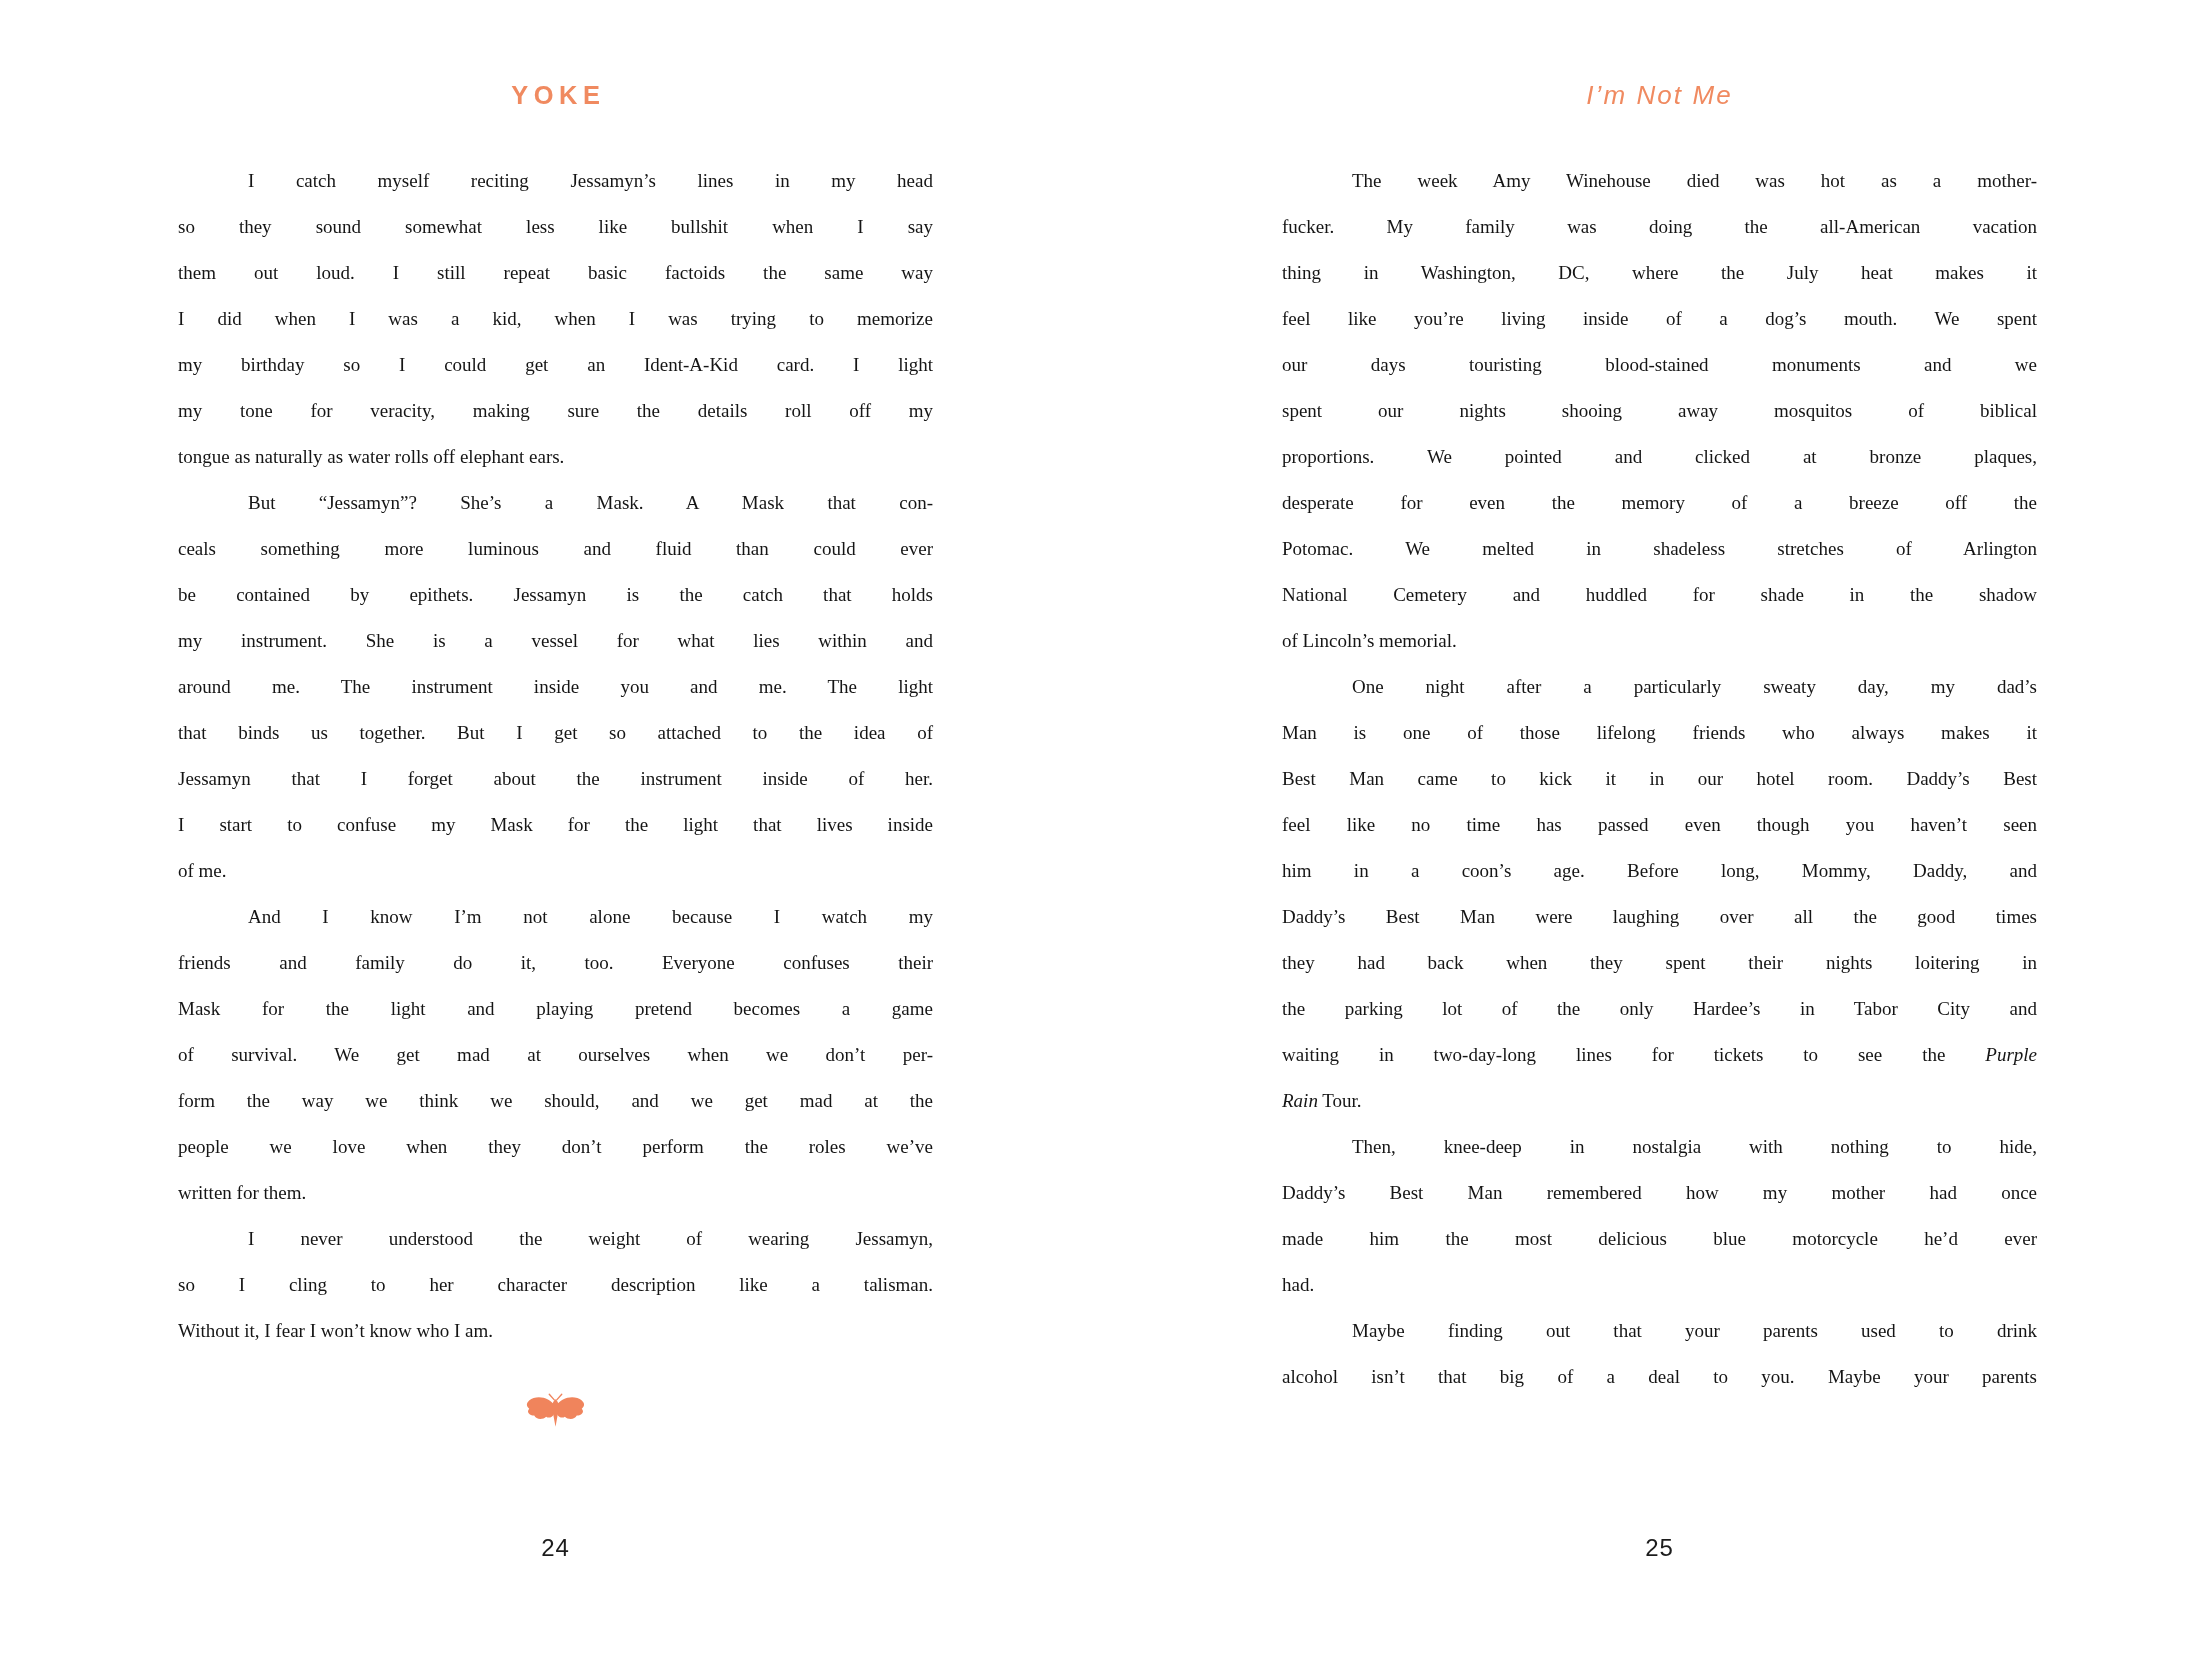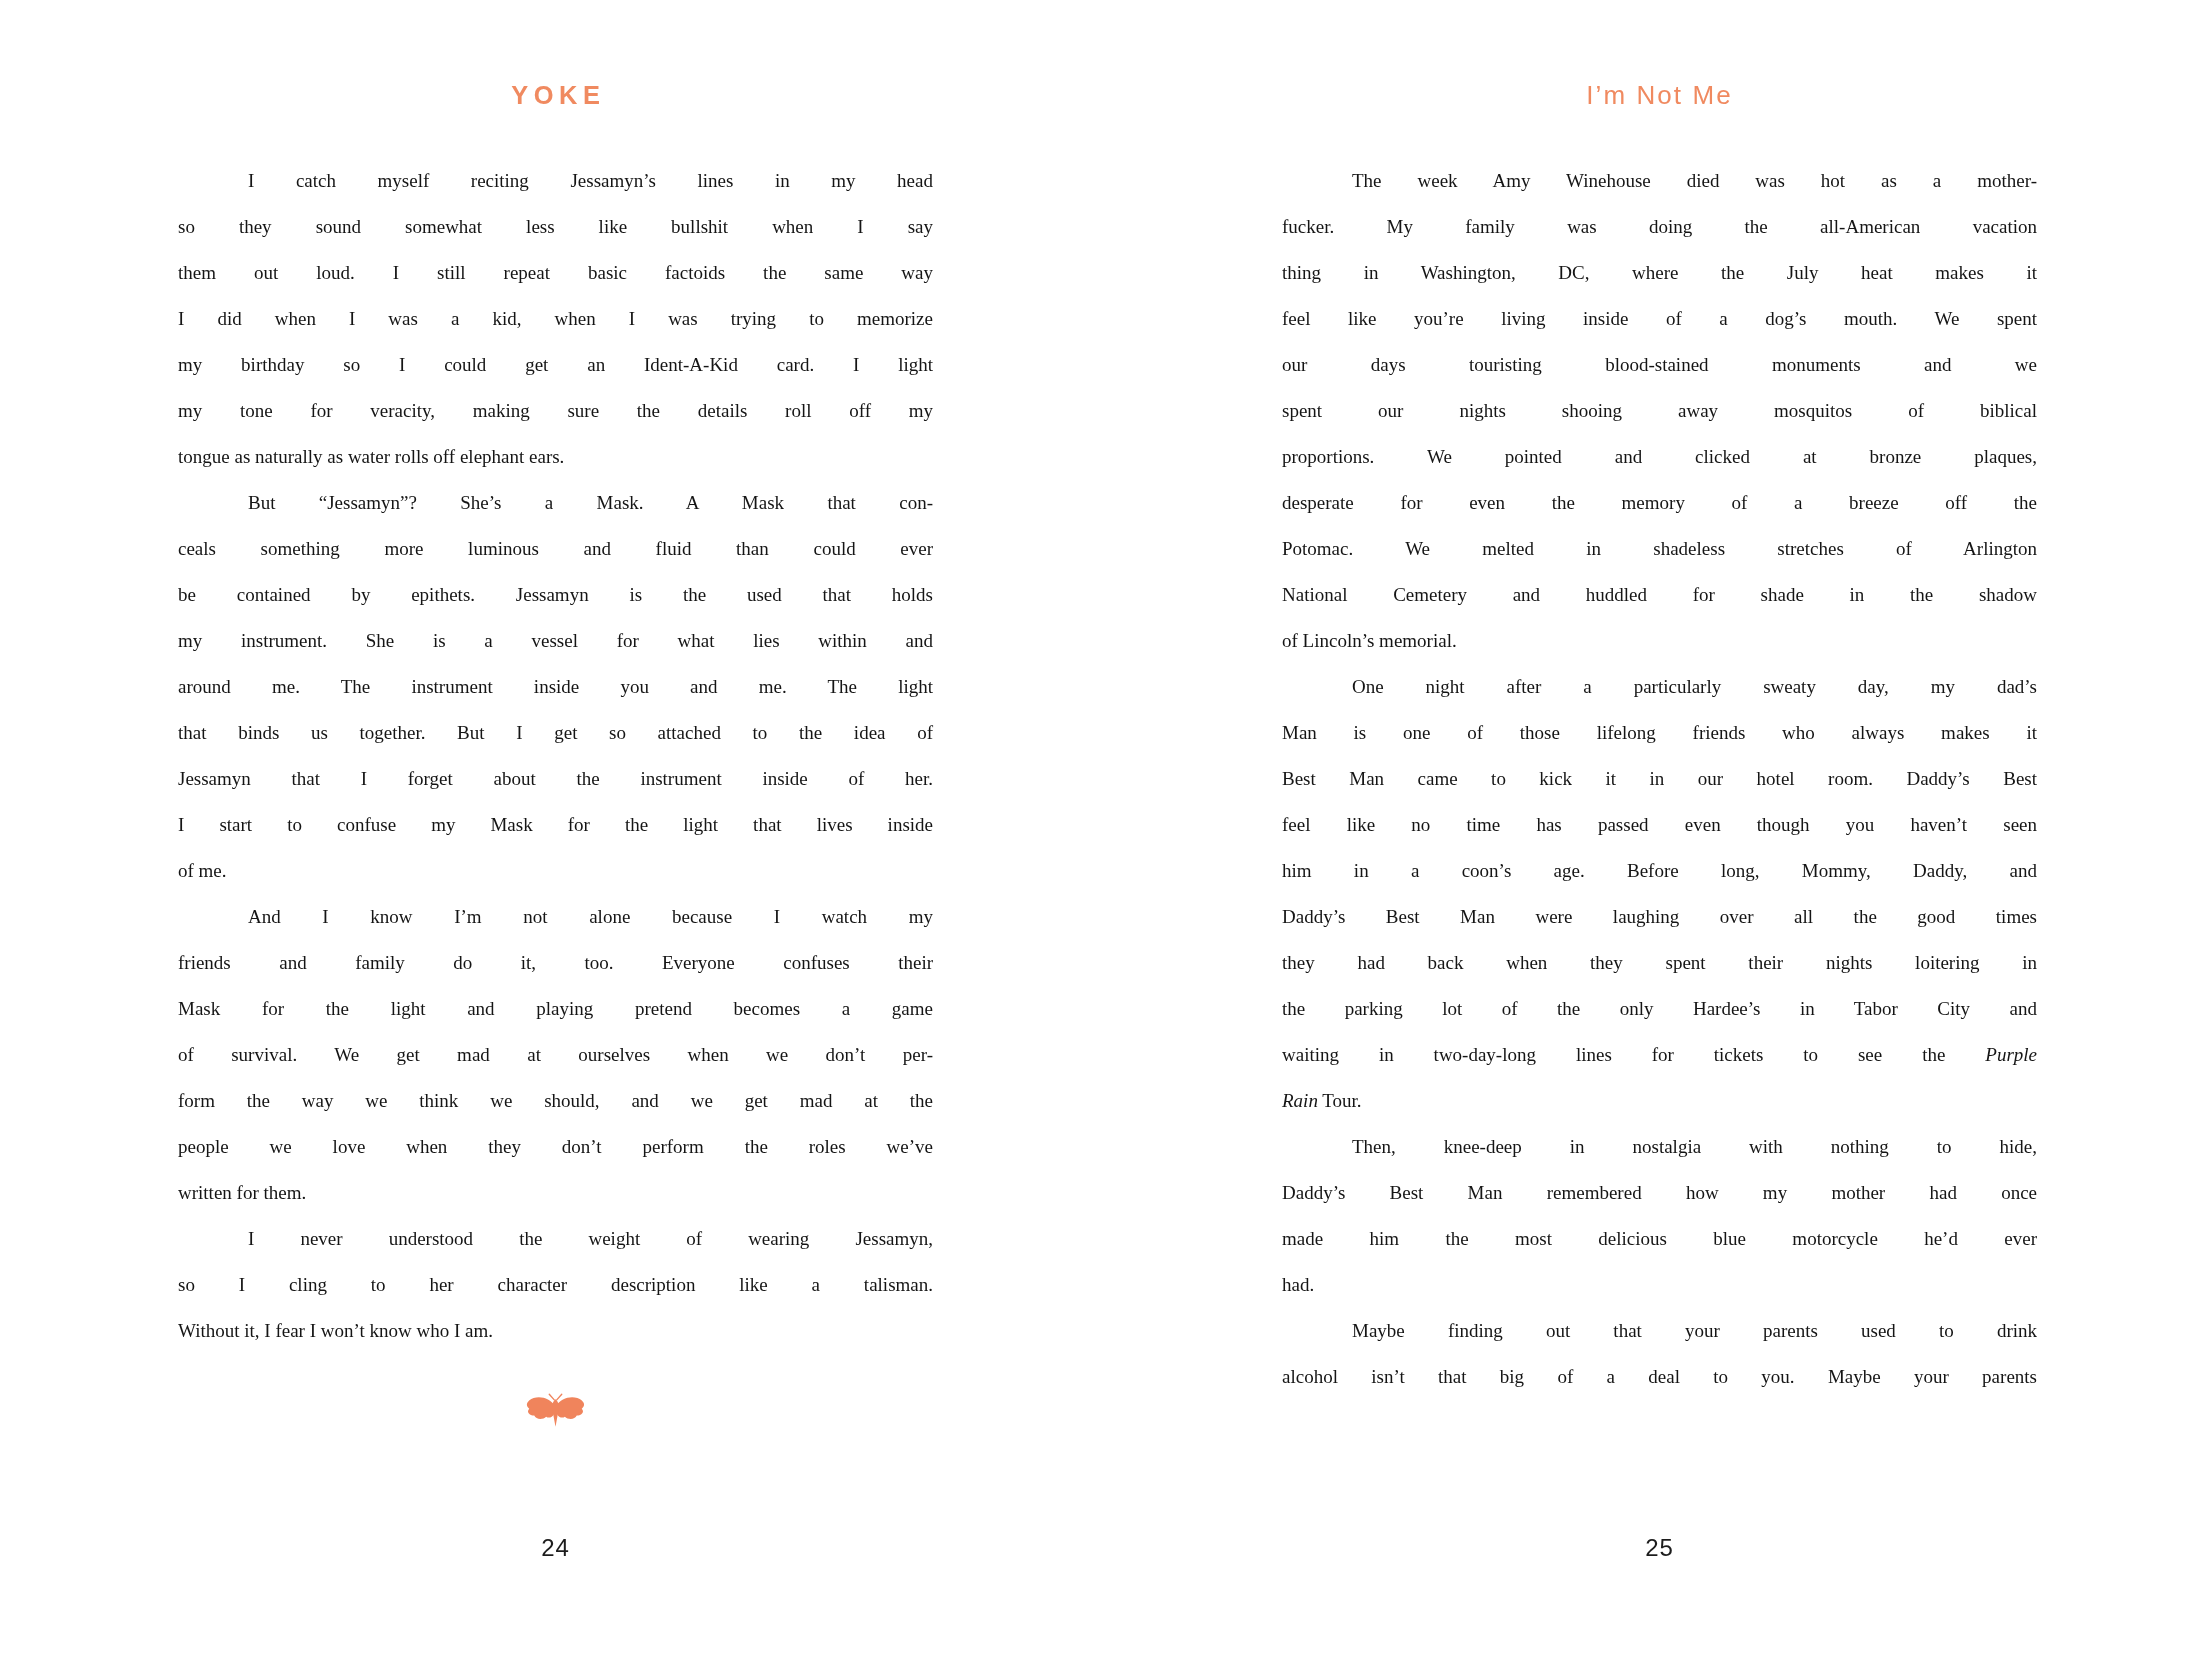--- a/index.html
+++ b/index.html
@@ -31,20 +31,21 @@
     color: #F08A60;
     font-size: 25.4px;
     line-height: 29px;
   }
   .running-head.caps {
     font-weight: 700;
     letter-spacing: 0.22em;
     text-indent: 0.22em; 
   }
   .running-head.italic {
+    font-style: italic;
     font-weight: 400;
     font-size: 26px;
     letter-spacing: 0.08em;
   }
 
   .body-text {
     position: absolute;
     top: 158px;
     left: 0;
     width: 100%;
@@ -97,21 +98,21 @@
           <div class="line">so they sound somewhat less like bullshit when I say</div>
           <div class="line">them out loud. I still repeat basic factoids the same way</div>
           <div class="line">I did when I was a kid, when I was trying to memorize</div>
           <div class="line">my birthday so I could get an Ident-A-Kid card. I light</div>
           <div class="line">my tone for veracity, making sure the details roll off my</div>
           <div class="line endline">tongue as naturally as water rolls off elephant ears.</div>
         </div>
         <div class="paragraph">
           <div class="line indent">But “Jessamyn”? She’s a Mask. A Mask that con-</div>
           <div class="line">ceals something more luminous and fluid than could ever</div>
-          <div class="line">be contained by epithets. Jessamyn is the used that holds</div>
+          <div class="line">be contained by epithets. Jessamyn is the catch that holds</div>
           <div class="line">my instrument. She is a vessel for what lies within and</div>
           <div class="line">around me. The instrument inside you and me. The light</div>
           <div class="line">that binds us together. But I get so attached to the idea of</div>
           <div class="line">Jessamyn that I forget about the instrument inside of her.</div>
           <div class="line">I start to confuse my Mask for the light that lives inside</div>
           <div class="line endline">of me.</div>
         </div>
         <div class="paragraph">
           <div class="line indent">And I know I’m not alone because I watch my</div>
           <div class="line">friends and family do it, too. Everyone confuses their</div>

